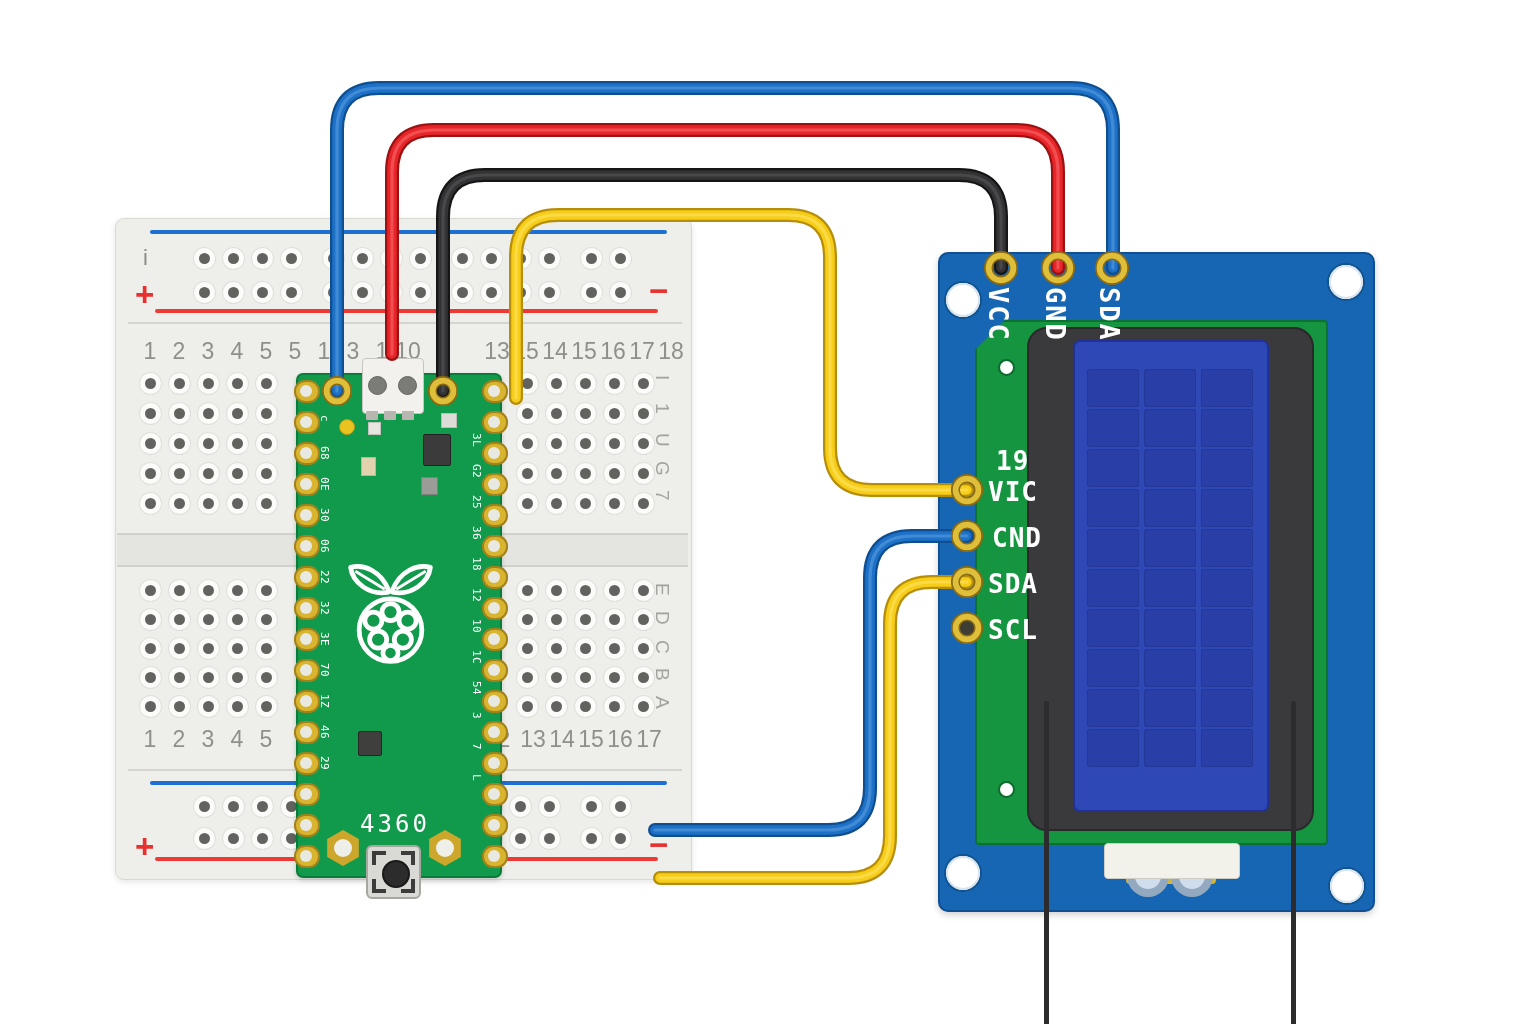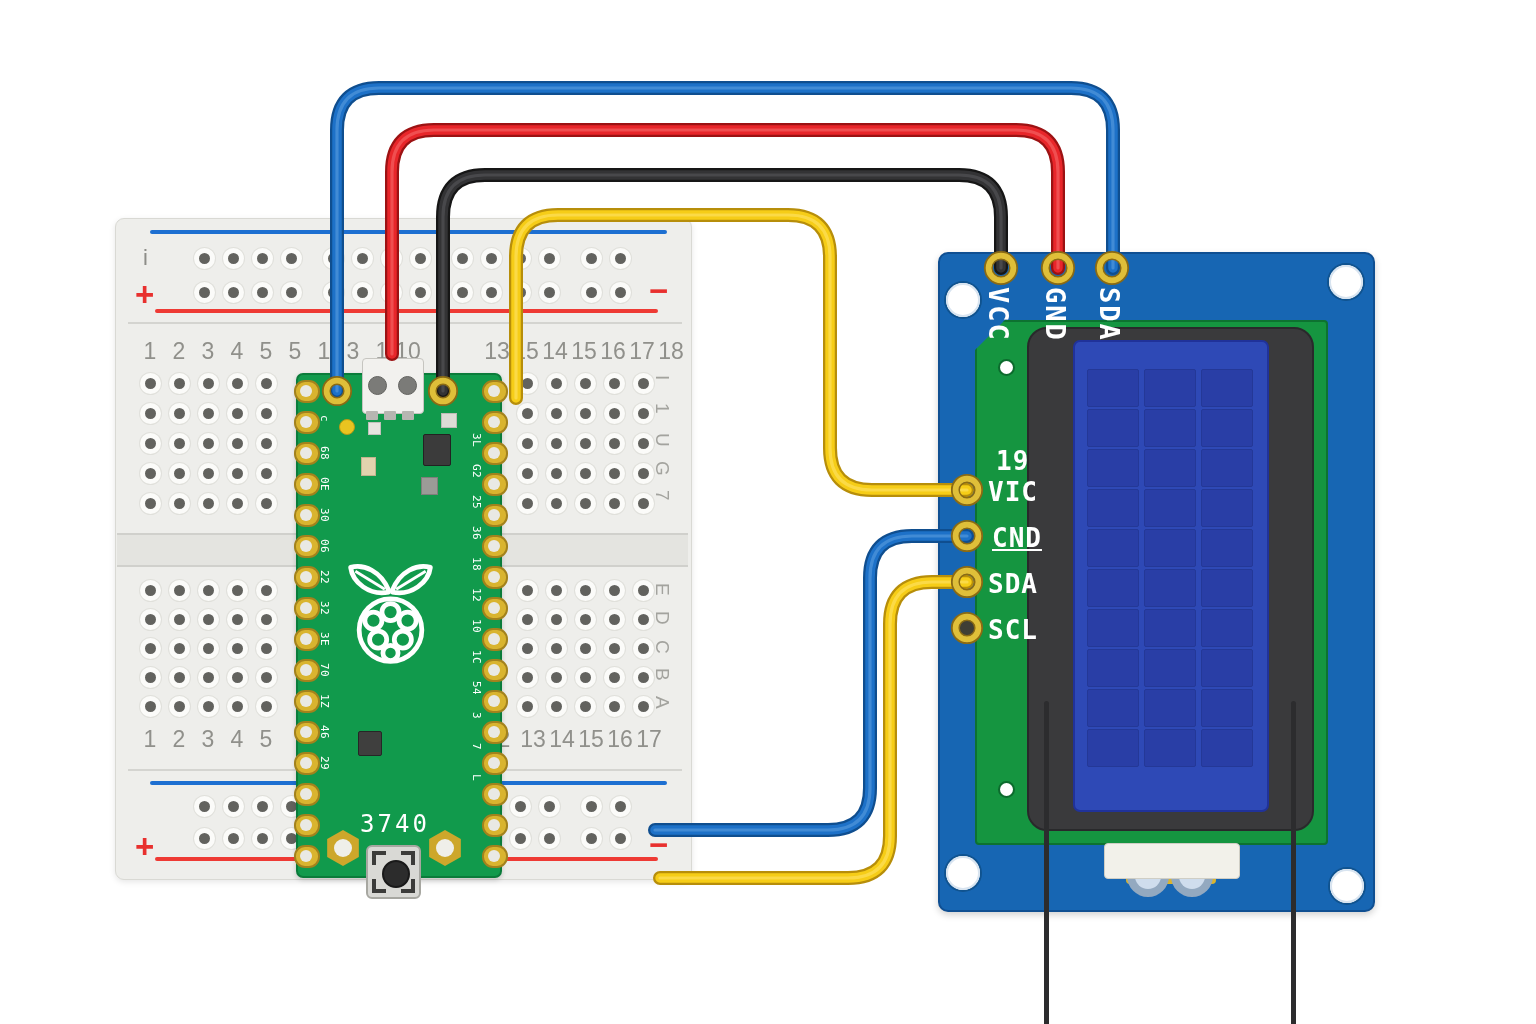--- a/index.html
+++ b/index.html
@@ -335,21 +335,21 @@
       <span class="i"></span>
     </div>
   <div class="abs lcd-conn"></div>
 
   <div class="lcd-toplab mono" style="left:1014px;top:287px;">VCC</div>
   <div class="lcd-toplab mono" style="left:1071px;top:287px;">GND</div>
   <div class="lcd-toplab mono" style="left:1125px;top:287px;">SDA</div>
 
   <div class="lcd-sidelab mono" style="left:996px;top:446px;">19</div>
   <div class="lcd-sidelab mono" style="left:988px;top:477px;">VIC</div>
-  <div class="lcd-sidelab mono" style="left:992px;top:523px;text-decoration:underline;">CND</div>
+  <div class="lcd-sidelab mono" style="left:992px;top:523px;">CND</div>
   <div class="lcd-sidelab mono" style="left:988px;top:569px;">SDA</div>
   <div class="lcd-sidelab mono" style="left:988px;top:615px;">SCL</div>
 
   <div class="abs pico-body"></div>
   <div id="pico-dyn">
       <div class="pad" style="left: 294px; top: 379.5px;">
         <span class="c"></span>
       </div>
       <div class="pad" style="left: 482px; top: 379.5px;">
         <span class="c"></span>
@@ -492,21 +492,21 @@
       <path d="M87 16 L56 35" stroke-width="3"></path>
       <circle cx="50" cy="78" r="33"></circle>
       <circle cx="50" cy="59" r="9"></circle>
       <circle cx="32" cy="68" r="9"></circle>
       <circle cx="68" cy="68" r="9"></circle>
       <circle cx="37" cy="88" r="9"></circle>
       <circle cx="63" cy="88" r="9"></circle>
       <circle cx="50" cy="102" r="8"></circle>
     </g>
   </svg>
-  <div class="pico-ref mono" style="left:395px;top:810px;">3740</div>
+  <div class="pico-ref mono" style="left:395px;top:810px;">4360</div>
 
   <div class="hexpad" style="left:325px;top:830px;">
       <span class="c"></span>
     </div>
   <div class="hexpad" style="left:427px;top:830px;">
       <span class="c"></span>
     </div>
 
   <div class="abs btn">
     <div class="brk" style="left:4px;top:4px;border-left:4px solid #3c3c3a;border-top:4px solid #3c3c3a;"></div>

